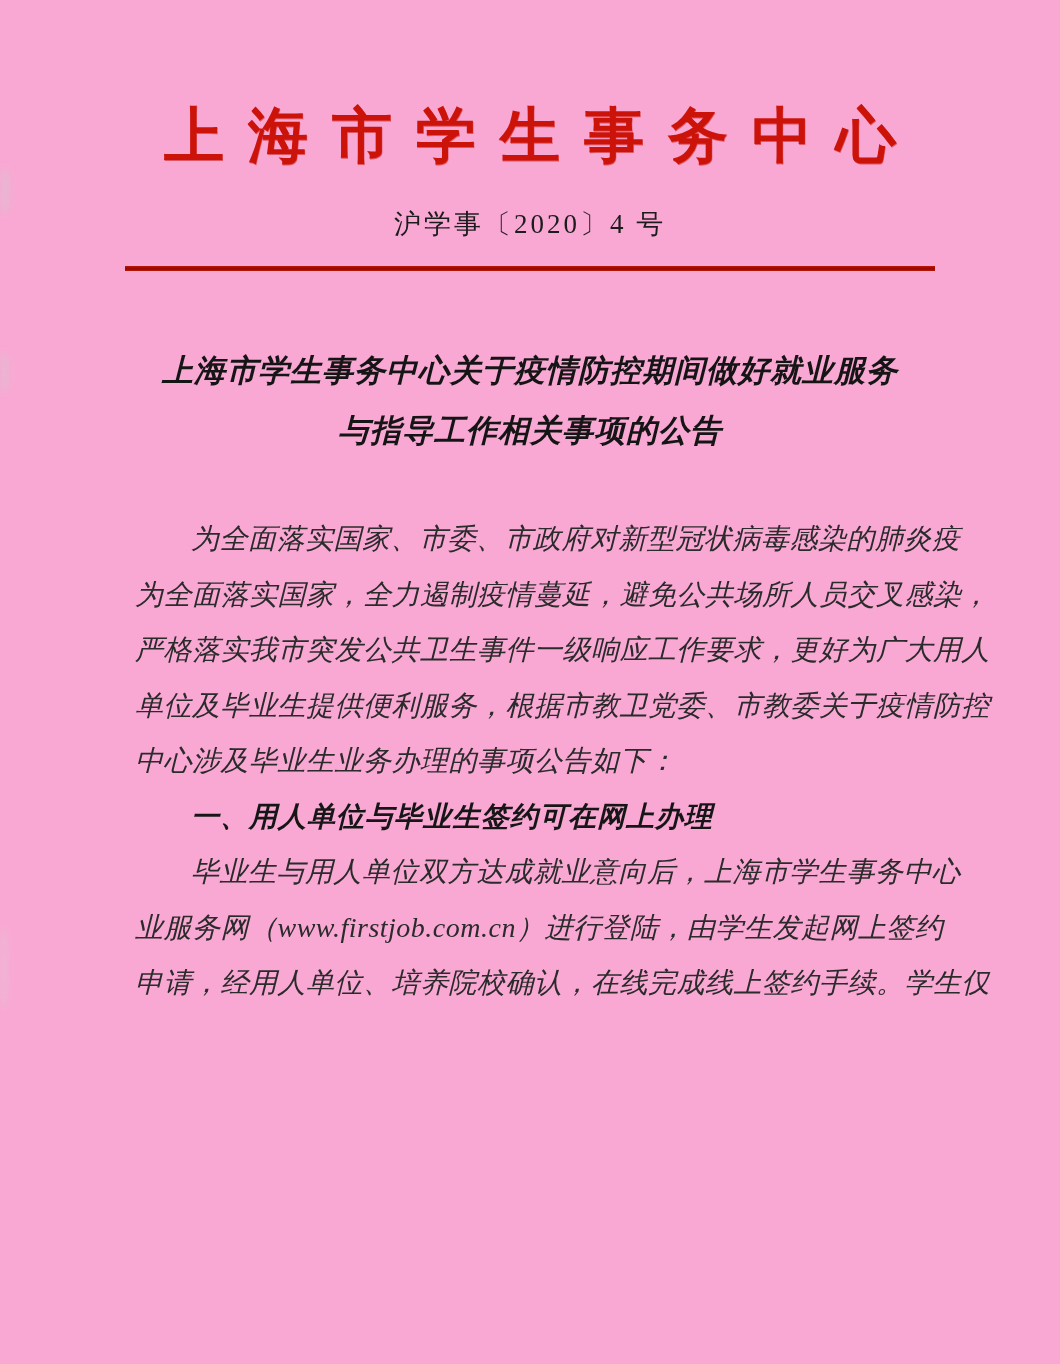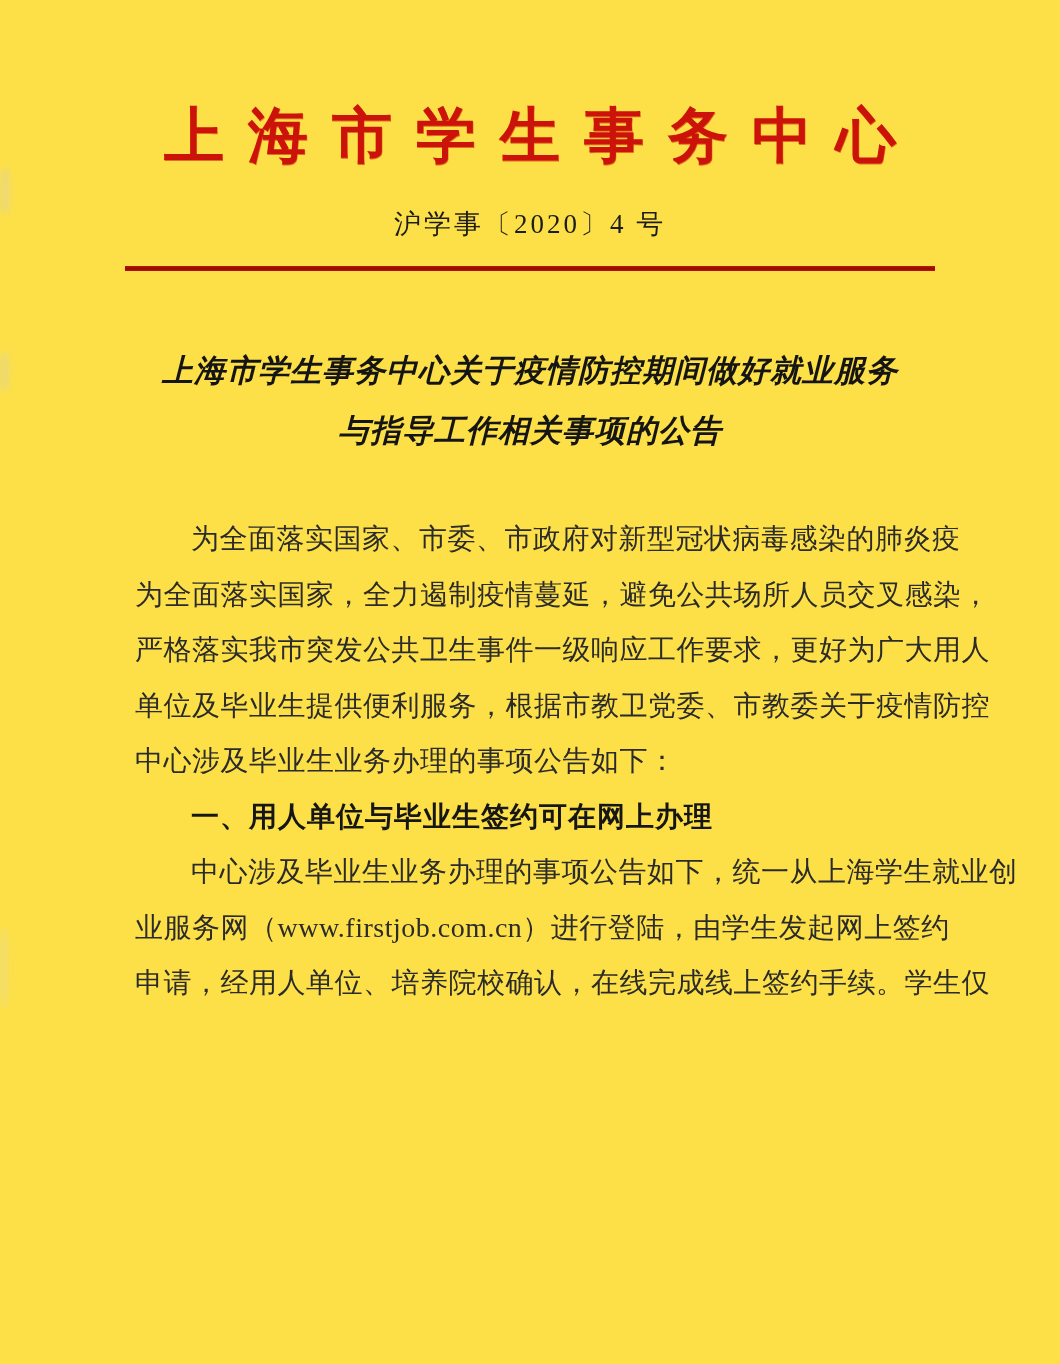--- a/index.html
+++ b/index.html
@@ -5,21 +5,21 @@
   html, body {
     margin: 0;
     padding: 0;
     background: #e9e9e9;
   }
   .page {
     position: relative;
     width: 1060px;
     height: 1364px;
     margin: 0 auto;
-    background: #fde047;
+    background: #f9a8d4;
     overflow: hidden;
     font-family: "Liberation Serif", serif;
   }
   
   .smudge {
     position: absolute;
     left: 0;
     background: rgba(205, 205, 205, 0.35);
     filter: blur(3px);
     border-radius: 40%;
@@ -69,20 +69,21 @@
     width: 790px;
     font-size: 28px;
     color: #2b2b2b;
     letter-spacing: 0.5px;
   }
   .line {
     line-height: 55.5px;
     white-space: nowrap;
     text-align: justify;
     text-align-last: justify;
+    font-style: italic;
   }
   .line.short {
     text-align: center;
     text-align-last: left;
   }
   .line.indent {
     text-indent: 56px;
   }
   .line.heading {
     font-family: "Liberation Sans", sans-serif;
@@ -113,18 +114,18 @@
 
   <div class="body">
     <div class="line indent">为全面落实国家、市委、市政府对新型冠状病毒感染的肺炎疫</div>
     <div class="line">为全面落实国家，全力遏制疫情蔓延，避免公共场所人员交叉感染，</div>
     <div class="line">严格落实我市突发公共卫生事件一级响应工作要求，更好为广大用人</div>
     <div class="line">单位及毕业生提供便利服务，根据市教卫党委、市教委关于疫情防控</div>
     <div class="line short">中心涉及毕业生业务办理的事项公告如下：</div>
 
     <div class="line short indent heading">一、用人单位与毕业生签约可在网上办理</div>
 
-    <div class="line indent">中心涉及毕业生业务办理的事项公告如下，统一从上海学生就业创</div>
+    <div class="line indent">毕业生与用人单位双方达成就业意向后，上海市学生事务中心</div>
     <div class="line">业服务网（www.firstjob.com.cn）进行登陆，由学生发起网上签约</div>
     <div class="line">申请，经用人单位、培养院校确认，在线完成线上签约手续。学生仅</div>
   </div>
 
 </div>
 
 </body></html>

